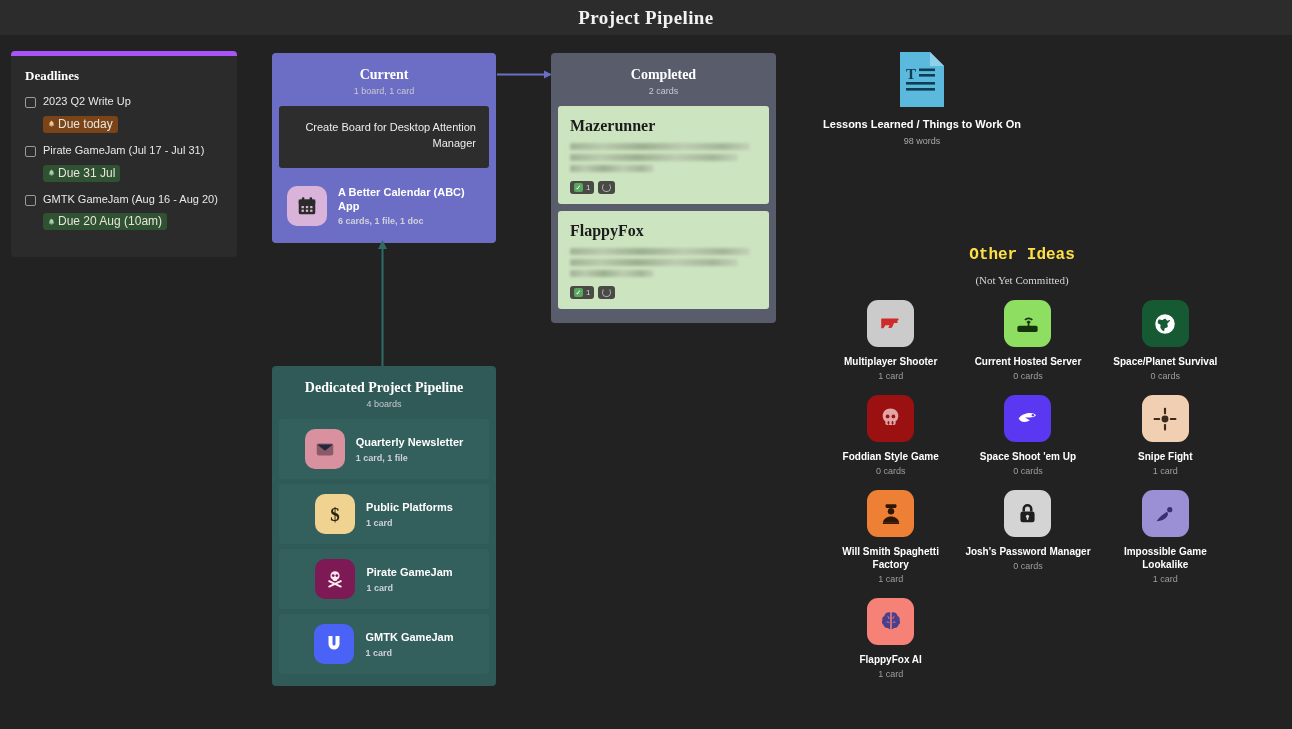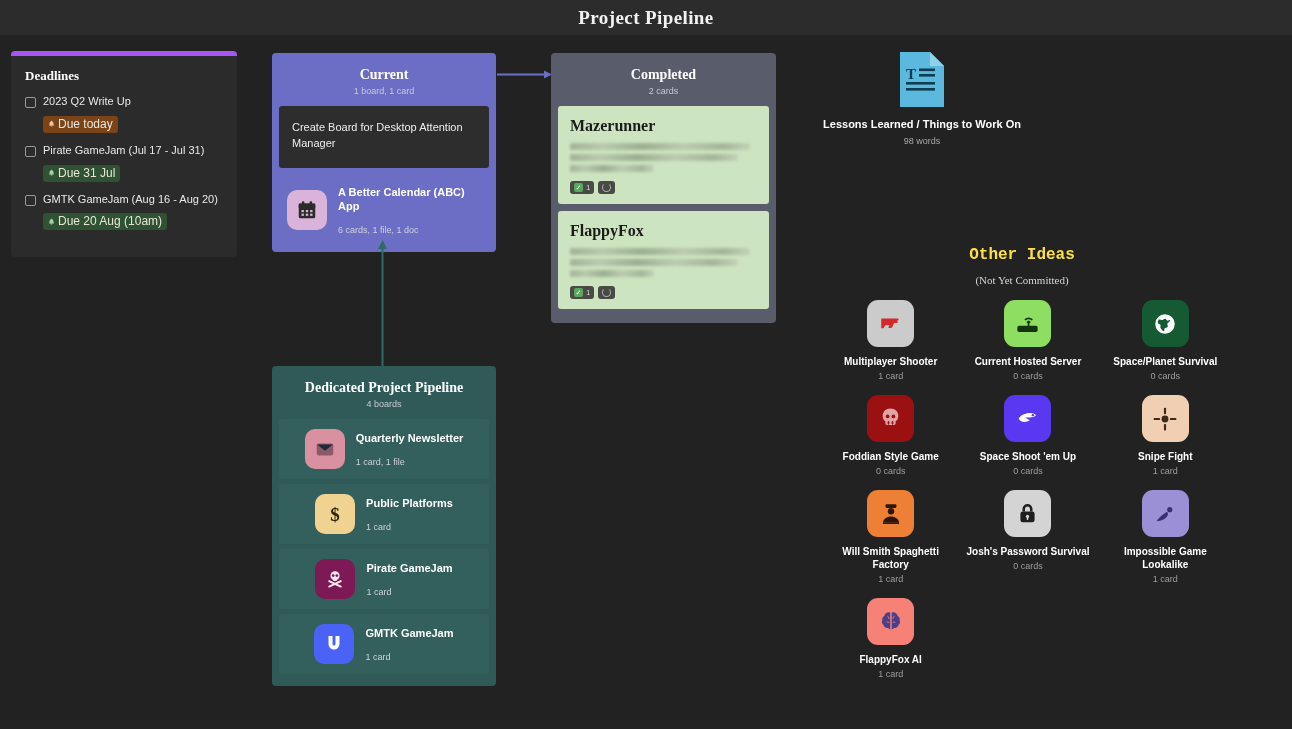--- a/index.html
+++ b/index.html
@@ -54,33 +54,33 @@
   .board-head h2 {
     font-family: "Liberation Serif", serif;
     font-weight: bold; font-size: 14px; color: #ffffff;
   }
   .board-head .sub { font-size: 9px; color: #c9c9cf; margin-top: 3px; }
 
   
   #board-current { left: 272px; top: 53px; width: 224px; background: #6c6ec6; }
   .card-note {
     background: #2d2d2d; border-radius: 3px; padding: 14px 13px 16px 13px;
-    color: #ededed; font-size: 11px; line-height: 1.45;
+    color: #ededed; font-size: 11px; line-height: 1.45; text-align: right;
   }
   .board-item {
     display: flex; align-items: center; gap: 11px;
     padding: 10px 8px; border-radius: 3px; justify-content: center;
   }
   #board-current .board-item { margin-top: 7px; }
   .item-icon {
     width: 40px; height: 40px; border-radius: 10px; flex: 0 0 auto;
     display: flex; align-items: center; justify-content: center;
   }
   .item-text .t { font-size: 11px; font-weight: bold; color: #ffffff; line-height: 1.3; }
-  .item-text .s { font-size: 9px; color: #cfd0db; margin-top: 12px; }
+  .item-text .s { font-size: 9px; color: #cfd0db; margin-top: 3px; font-weight: bold; }
 
   
   #board-completed { left: 551px; top: 53px; width: 225px; background: #585c6b; }
   .green-card {
     background: #cde4c0; border-radius: 3px; padding: 11px 12px 10px 12px;
     margin-bottom: 7px;
   }
   .green-card h3 {
     font-family: "Liberation Serif", serif;
     font-size: 16px; font-weight: bold; color: #1b1b1b; margin-bottom: 8px;
@@ -454,21 +454,21 @@
 
     <div class="idea">
       <div class="idea-icon" style="background:#d4d4d4">
         <svg width="25" height="25" viewBox="0 0 24 24" fill="#1e1e1e">
             <path d="M7.2 10V7.6a4.8 4.8 0 019.6 0V10h-2.4V7.6a2.4 2.4 0 10-4.8 0V10z"></path>
             <rect x="5.2" y="10" width="13.6" height="10.5" rx="2.2"></rect>
             <circle cx="12" cy="14.6" r="1.5" fill="#d4d4d4"></circle>
             <rect x="11.2" y="15" width="1.6" height="3.2" rx=".7" fill="#d4d4d4"></rect>
           </svg>
       </div>
-      <div class="idea-name">Josh's Password Survival</div>
+      <div class="idea-name">Josh's Password Manager</div>
       <div class="idea-cards">0 cards</div>
     </div>
 
     <div class="idea">
       <div class="idea-icon" style="background:#9b8fd6">
         <svg width="26" height="26" viewBox="0 0 24 24" fill="#3a3070">
             <circle cx="16.4" cy="8" r="2.4"></circle>
             <path d="M4.2 18.6c2.8-3.6 6-6.4 9.6-8.6.9 1 1.2 2.3.6 3.4-1.8 3.3-5.6 5.2-10.2 5.2z"></path>
           </svg>
       </div>

